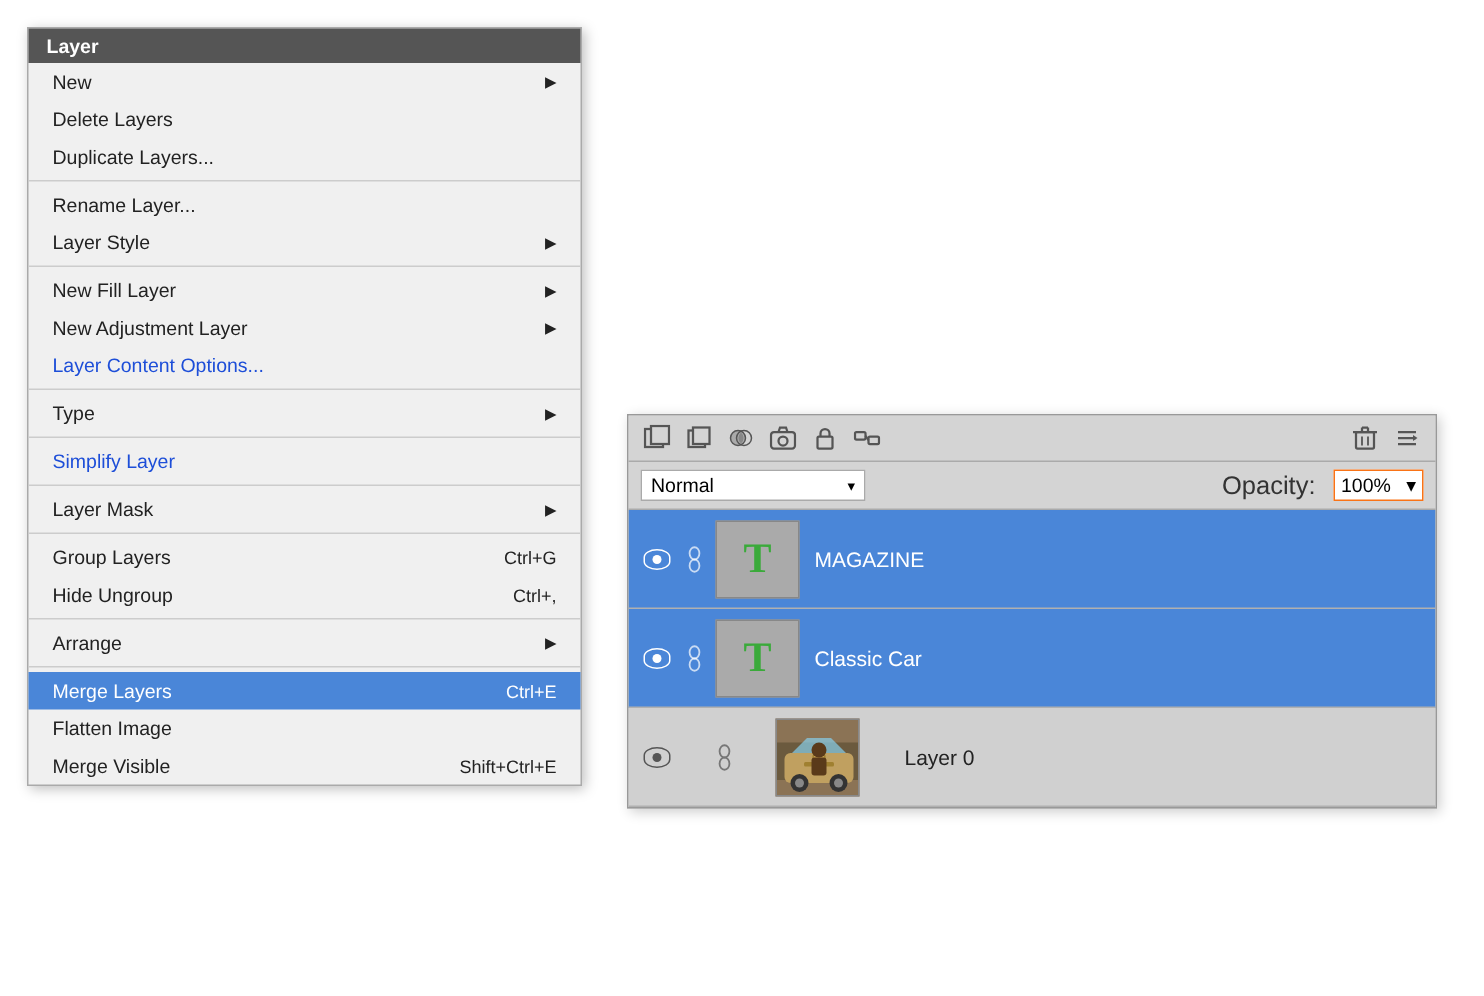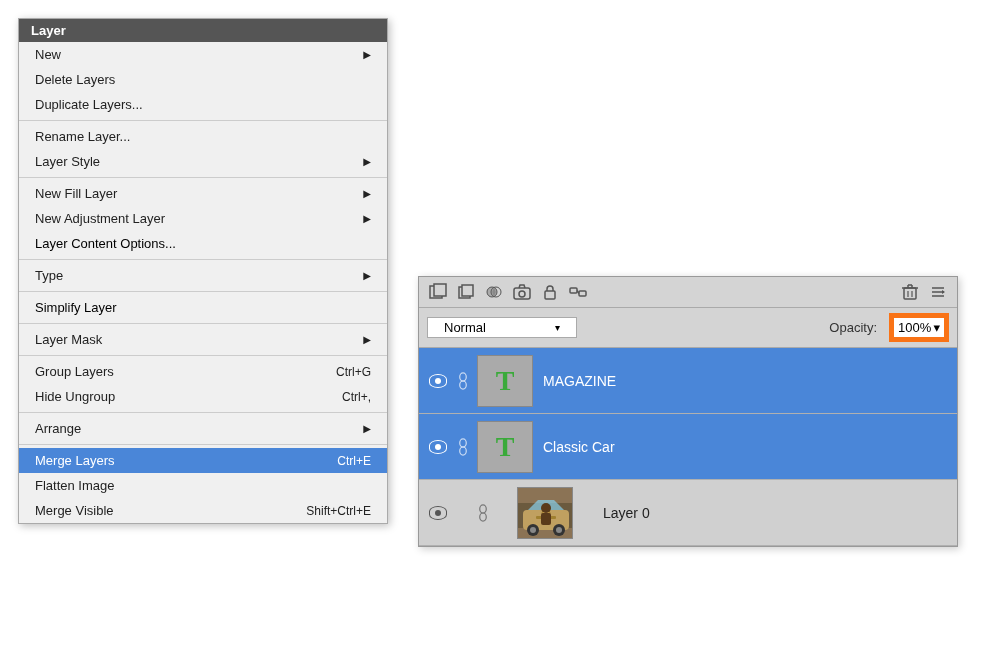--- a/index.html
+++ b/index.html
@@ -35,21 +35,21 @@
 
     .menu-item {
       padding: 5px 16px;
       cursor: pointer;
       display: flex;
       justify-content: space-between;
       align-items: center;
       color: #222;
     }
     .menu-item.disabled {
-      color: #000000;
+      color: #1d4ed8;
       cursor: default;
     }
     .menu-item.highlighted {
       background: #4a86d8;
       color: #ffffff;
     }
     .menu-item .shortcut {
       color: inherit;
       font-size: 12px;
     }
@@ -120,44 +120,44 @@
       background: #d4d4d4;
       border-bottom: 1px solid #aaa;
       padding: 5px 8px;
       display: flex;
       align-items: center;
       gap: 12px;
     }
 
     .blend-select {
       width: 150px;
-      padding: 2px 16px;
+      padding: 2px 6px;
       background: white;
       border: 1px solid #aaa;
       font-size: 13px;
       display: flex;
       align-items: center;
       justify-content: space-between;
       cursor: pointer;
     }
 
     .blend-select span.arrow {
       font-size: 10px;
     }
 
     .opacity-label {
       margin-left: auto;
       color: #333;
-      font-size: 13px;
+      font-size: 17px;
     }
 
     .opacity-input {
       width: 60px;
       background: white;
-      border: 5px solid #f97316;
+      border: 1px solid #f97316;
       padding: 2px 4px;
       font-size: 13px;
       display: flex;
       align-items: center;
       justify-content: space-between;
     }
 
     
     .layers-list {
       background: #c0c0c0;

